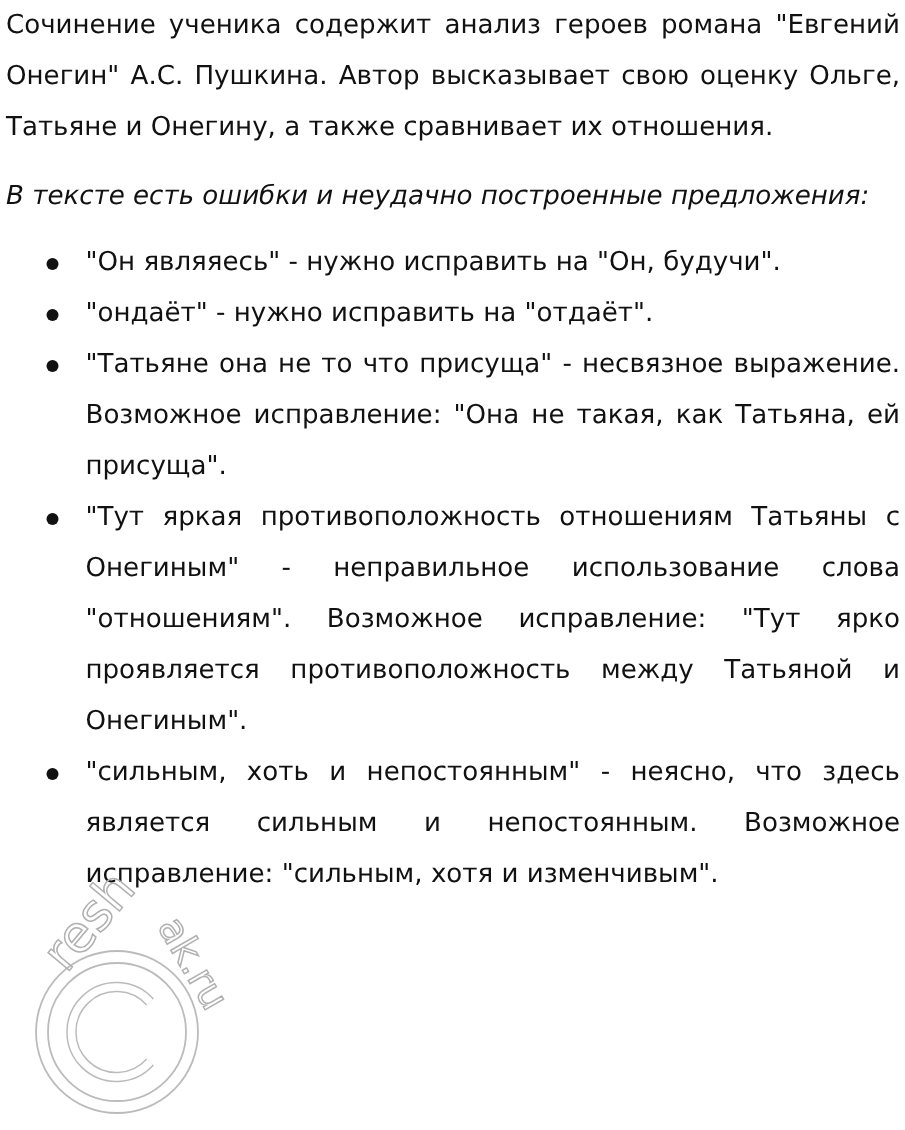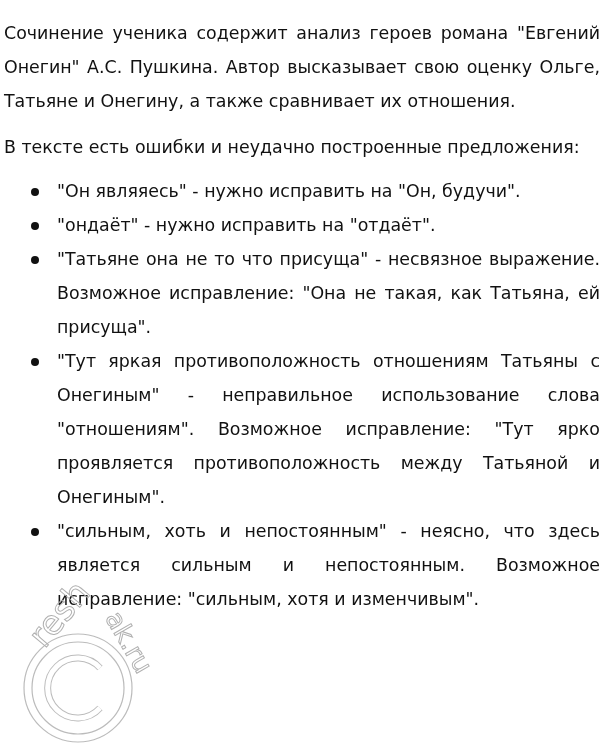--- a/index.html
+++ b/index.html
@@ -21,21 +21,21 @@
       top: 0;
       width: 596px;
       font-size: 17.4px;
       line-height: 34px;
     }
     .para {
       margin: 0 0 12px 0;
       text-align: justify;
       text-align-last: left;
     }
-    .para.first { margin-top: 16px; }
+    .para.first { margin-top: 0; }
     .list {
       list-style: none;
       margin: 0;
       padding: 0;
     }
     .list li {
       position: relative;
       padding-left: 53px;
       margin: 0;
       text-align: justify;
@@ -45,20 +45,21 @@
       position: absolute;
       left: 27px;
       top: 14px;
       width: 8px;
       height: 8px;
       border-radius: 50%;
       background: #111111;
     }
     .intro-errors {
       margin: 0 0 10px 0;
+      font-style: italic;
     }
     .watermark {
       position: absolute;
       left: 16px;
       top: 560px;
       width: 160px;
       height: 200px;
       pointer-events: none;
     }
   </style>

